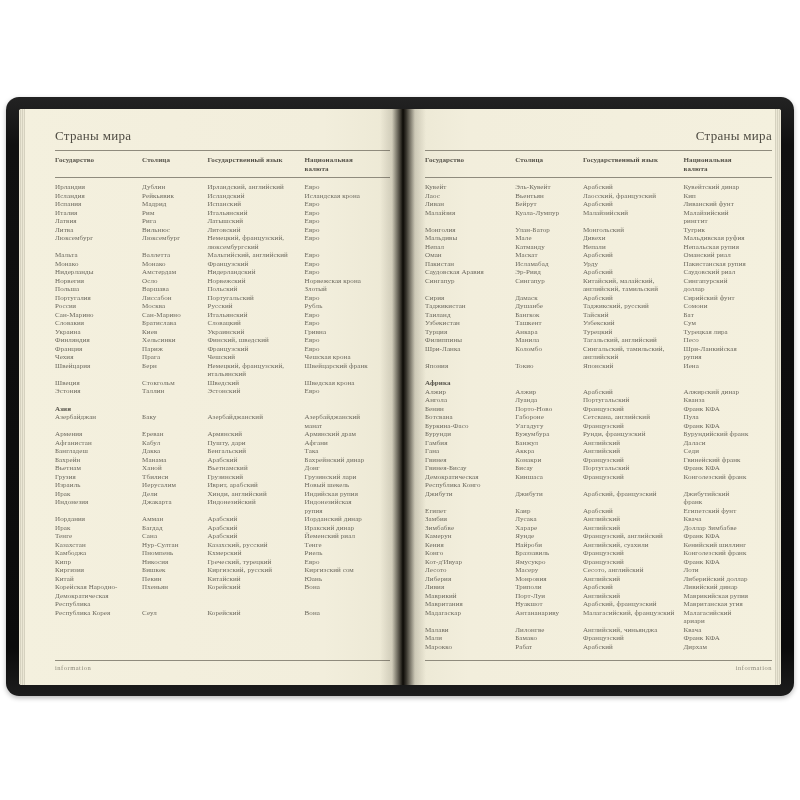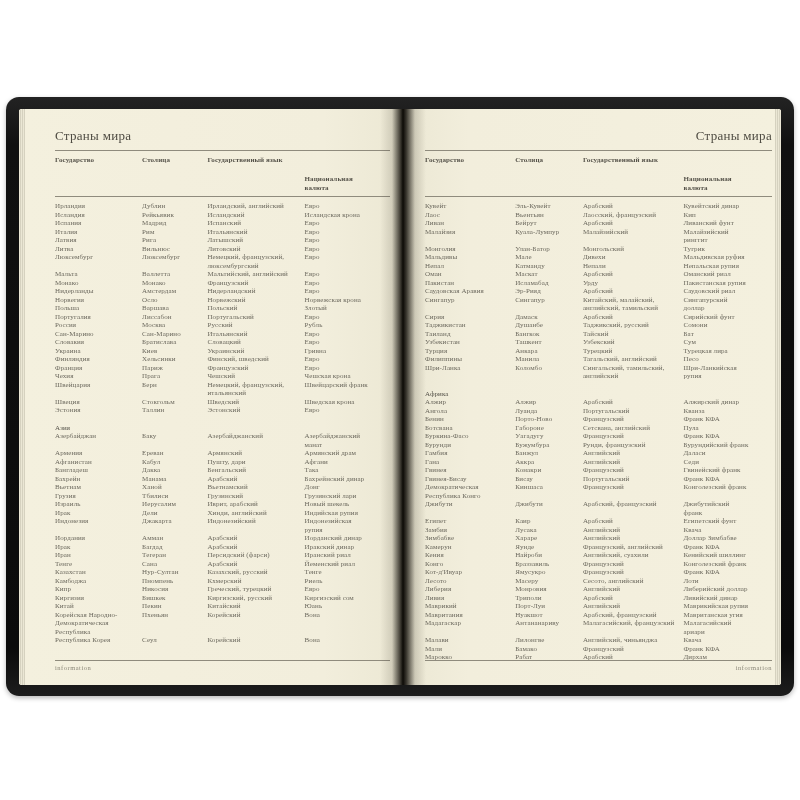--- a/index.html
+++ b/index.html
@@ -41,24 +41,24 @@
   }
   .page-right .page-title{text-align:right;}
   .rule{border-top:1px solid #8f8b7d;height:0;}
   .head-row{display:flex;padding:5px 0 4px;font-weight:bold;color:#56534a;}
   .head-row,.tbody{font-size:7px;line-height:8.5px;letter-spacing:.1px;}
   .cell{box-sizing:border-box;padding-right:6px;}
   .c0{width:26%;}
   .c1{width:19.5%;}
   .c2{width:29%;}
   .c3{width:22.5%;padding-right:12px;}
-  .head-row .c3{padding-right:24px;margin-top:19px;}
+  .head-row .c3{padding-right:24px;}
   .tbody{flex:1 1 auto;overflow:hidden;padding-top:5px;color:#6c695e;}
   .row{display:flex;}
-  .section-heading{font-weight:normal;color:#56534a;margin-top:9px;}
+  .section-heading{font-weight:bold;color:#56534a;margin-top:9px;}
   .page-bottom{margin-top:auto;}
   .footer{font-size:6.5px;line-height:8px;color:#8b8779;padding-top:3px;letter-spacing:.5px;}
   .page-right .footer{text-align:right;}
 </style>
 </head>
 <body>
 
 <div class="book">
   <div class="paper">
     <div class="edge edge-left"></div>
@@ -280,26 +280,20 @@
             <span class="cell c2">Арабский</span>
             <span class="cell c3">Иорданский динар</span>
           </div>
           <div class="row">
             <span class="cell c0">Ирак</span>
             <span class="cell c1">Багдад</span>
             <span class="cell c2">Арабский</span>
             <span class="cell c3">Иракский динар</span>
           </div>
           <div class="row">
-            <span class="cell c0">Иран</span>
-            <span class="cell c1">Тегеран</span>
-            <span class="cell c2">Персидский (фарси)</span>
-            <span class="cell c3">Иранский риал</span>
-          </div>
-          <div class="row">
             <span class="cell c0">Тенге</span>
             <span class="cell c1">Сана</span>
             <span class="cell c2">Арабский</span>
             <span class="cell c3">Йеменский риал</span>
           </div>
           <div class="row">
             <span class="cell c0">Казахстан</span>
             <span class="cell c1">Нур-Султан</span>
             <span class="cell c2">Казахский, русский</span>
             <span class="cell c3">Тенге</span>
@@ -459,20 +453,26 @@
             <span class="cell c1">Манила</span>
             <span class="cell c2">Тагальский, английский</span>
             <span class="cell c3">Песо</span>
           </div>
           <div class="row">
             <span class="cell c0">Шри-Ланка</span>
             <span class="cell c1">Коломбо</span>
             <span class="cell c2">Сингальский, тамильский, английский</span>
             <span class="cell c3">Шри-Ланкийская рупия</span>
           </div>
+          <div class="row">
+            <span class="cell c0">Япония</span>
+            <span class="cell c1">Токио</span>
+            <span class="cell c2">Японский</span>
+            <span class="cell c3">Иена</span>
+          </div>
           <div class="section-heading">Африка</div>
           <div class="row">
             <span class="cell c0">Алжир</span>
             <span class="cell c1">Алжир</span>
             <span class="cell c2">Арабский</span>
             <span class="cell c3">Алжирский динар</span>
           </div>
           <div class="row">
             <span class="cell c0">Ангола</span>
             <span class="cell c1">Луанда</span>

